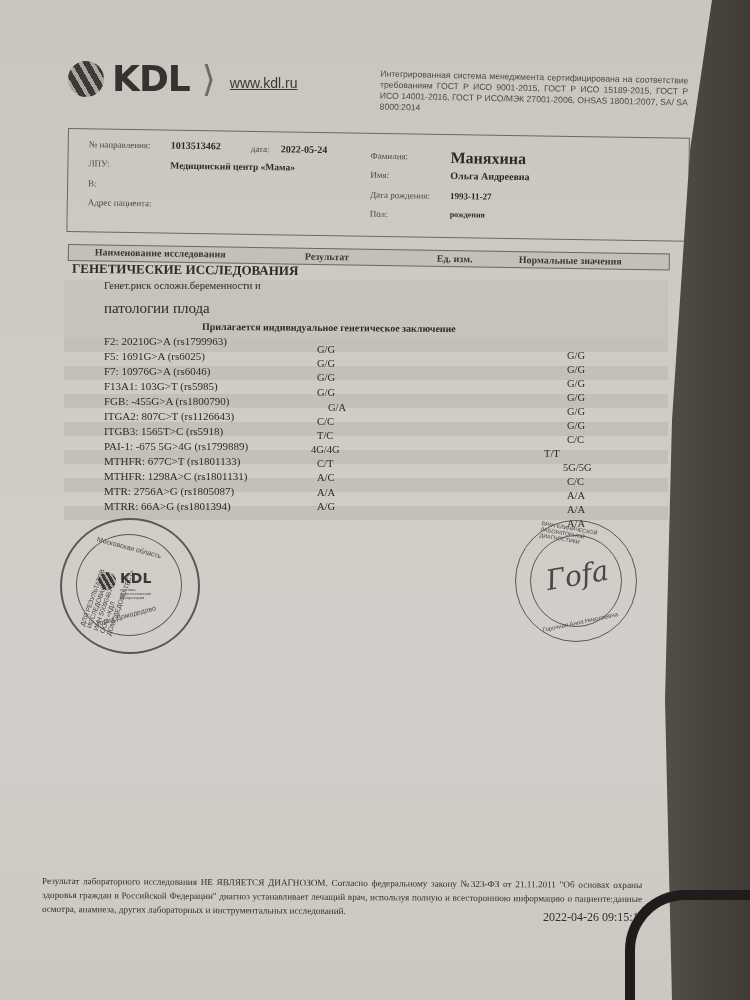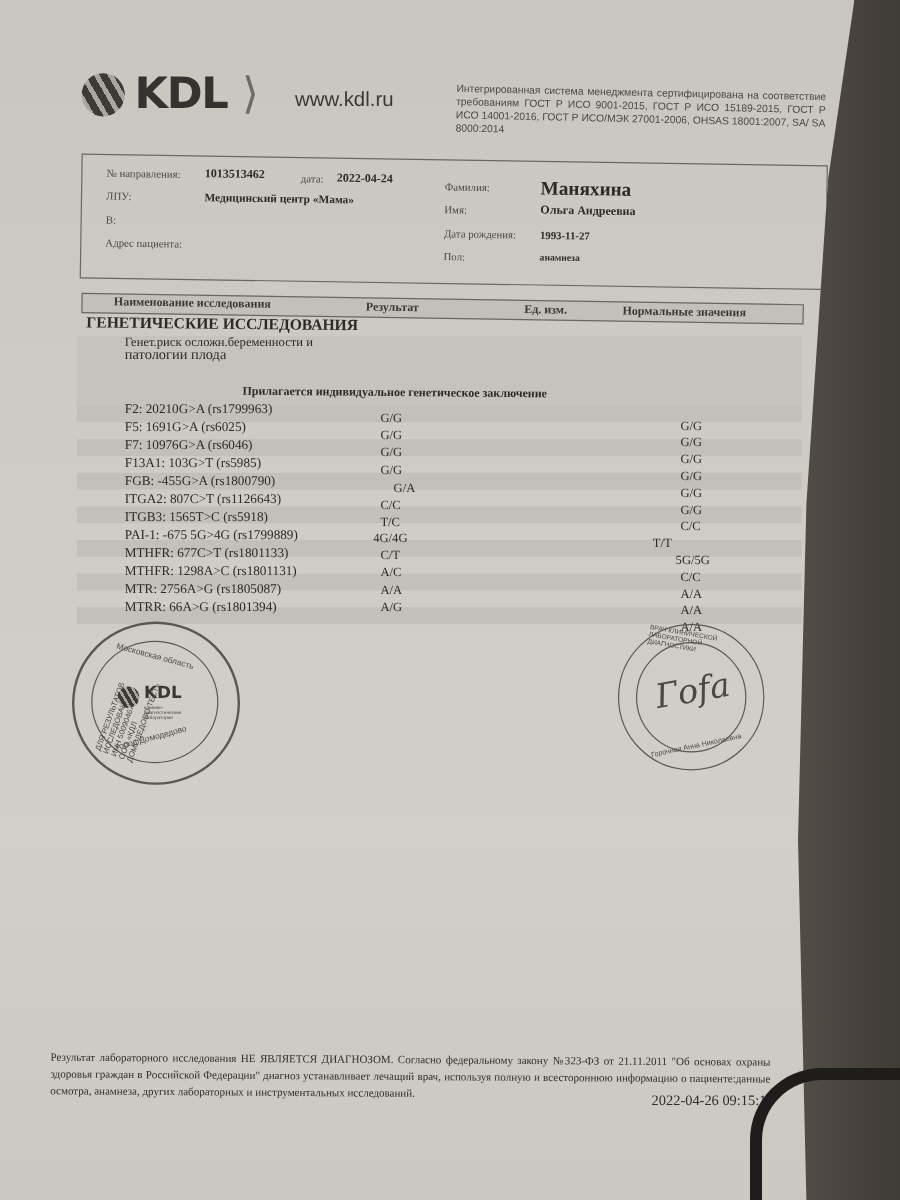--- a/index.html
+++ b/index.html
@@ -25,21 +25,21 @@
   .abs { position:absolute; }
 
   
   .logo { left:68px; top:58px; display:flex; align-items:center; gap:8px; }
   .logo-ball {
     width:36px; height:36px; border-radius:50%;
     background:repeating-linear-gradient(60deg,#3d3b38 0 6px,#a9a6a0 6px 10px);
   }
   .logo-text { font-family:"DejaVu Sans", sans-serif; font-weight:bold; font-size:36px; color:#353330; letter-spacing:-1px; }
   .logo-bracket { font-family:"DejaVu Sans", sans-serif; font-size:36px; color:#6e6a64; margin-left:4px; }
-  .logo-url { font-family:"Liberation Sans", sans-serif; font-size:17px; color:#3a3835; margin-left:22px; margin-top:8px; }
+  .logo-url { font-family:"Liberation Sans", sans-serif; font-size:14px; color:#3a3835; margin-left:6px; margin-top:8px;text-decoration:underline; }
   .cert {
     left:380px; top:72px; width:308px; font-family:"Liberation Sans", sans-serif;
     font-size:8.6px; line-height:11px; color:#4a4844; text-align:justify; transform:rotate(1.3deg);
   }
 
   
   .pbox {
     left:68px; top:128px; width:620px; height:102px; border:1px solid #6a6762;
     transform:rotate(0.9deg); transform-origin:left top;
   }
@@ -84,48 +84,48 @@
     <span class="logo-text">KDL</span>
     <span class="logo-bracket">⟩</span>
     <span class="logo-url">www.kdl.ru</span>
   </div>
   <div class="abs cert">Интегрированная система менеджмента сертифицирована на соответствие требованиям ГОСТ Р ИСО 9001-2015, ГОСТ Р ИСО 15189-2015, ГОСТ Р ИСО 14001-2016, ГОСТ Р ИСО/МЭК 27001-2006, OHSAS 18001:2007, SA/ SA 8000:2014</div>
 
   <div class="abs pbox">
     <span class="abs f" style="left:20px;top:10px">№ направления:</span>
     <span class="abs v" style="left:102px;top:9px">1013513462</span>
     <span class="abs f" style="left:182px;top:12px">дата:</span>
-    <span class="abs v" style="left:212px;top:11px">2022-04-24</span>
+    <span class="abs v" style="left:212px;top:11px">2022-05-24</span>
     <span class="abs f" style="left:20px;top:29px">ЛПУ:</span>
     <span class="abs v" style="left:102px;top:30px;font-size:9.5px">Медицинский центр «Мама»</span>
     <span class="abs f" style="left:20px;top:49px">В:</span>
     <span class="abs f" style="left:20px;top:68px">Адрес пациента:</span>
 
     <span class="abs f" style="left:302px;top:17px">Фамилия:</span>
     <span class="abs v" style="left:382px;top:14px;font-size:16px">Маняхина</span>
     <span class="abs f" style="left:302px;top:36px">Имя:</span>
     <span class="abs v" style="left:382px;top:35px">Ольга Андреевна</span>
     <span class="abs f" style="left:302px;top:56px">Дата рождения:</span>
     <span class="abs v" style="left:382px;top:56px;font-size:9px">1993-11-27</span>
     <span class="abs f" style="left:302px;top:75px">Пол:</span>
-    <span class="abs v" style="left:382px;top:75px;font-size:8px">анамнеза</span>
+    <span class="abs v" style="left:382px;top:75px;font-size:8px">рождения</span>
   </div>
 
   <div class="abs thead">
     <span class="abs th" style="left:26px;top:1px">Наименование исследования</span>
     <span class="abs th" style="left:236px;top:2px">Результат</span>
     <span class="abs th" style="left:368px;top:2px;font-weight:bold">Ед. изм.</span>
     <span class="abs th" style="left:450px;top:2px">Нормальные значения</span>
   </div>
   <div class="abs section">ГЕНЕТИЧЕСКИЕ ИССЛЕДОВАНИЯ</div>
 
   <div class="band" style="top:280px;height:60px;width:604px;background:#c6c3bd"></div>
 
   <div class="abs row-name" style="left:64px;top:280px;font-size:10.5px">Генет.риск осложн.беременности и</div>
-  <div class="abs row-name" style="left:64px;top:288px;font-size:12px">патологии плода</div>
+  <div class="abs row-name" style="left:64px;top:300px;font-size:15px">патологии плода</div>
   <div class="abs" style="left:202px;top:322px;font-size:10px;font-weight:bold;transform:rotate(0.5deg)">Прилагается индивидуальное генетическое заключение</div>
 
   <div id="rows">
     <div class="band" style="top:338px"></div>
     <div class="band" style="top:366px"></div>
     <div class="band" style="top:394px"></div>
     <div class="band" style="top:422px"></div>
     <div class="band" style="top:450px"></div>
     <div class="band" style="top:478px"></div>
     <div class="band" style="top:506px"></div>

